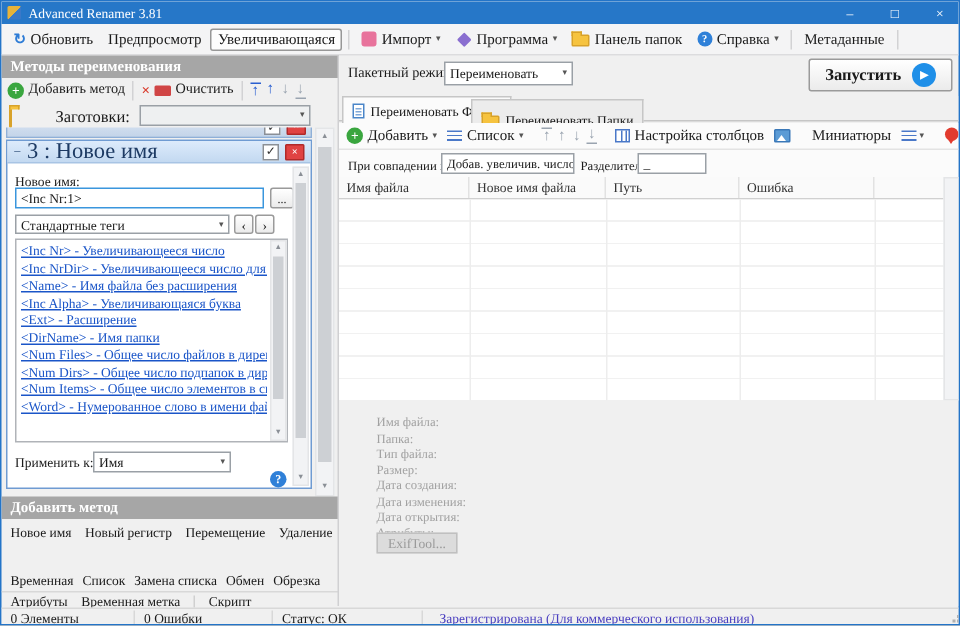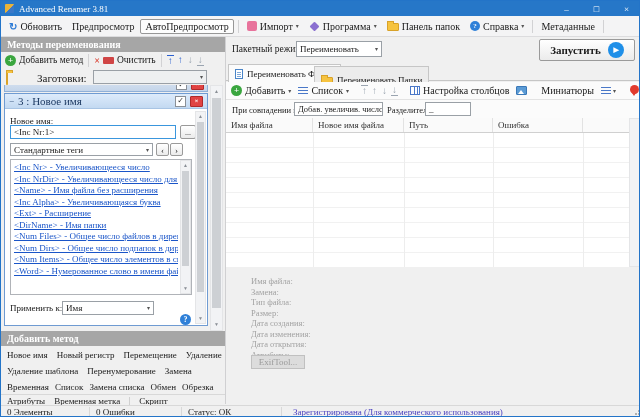--- a/index.html
+++ b/index.html
@@ -82,21 +82,21 @@
 
   <div class="toolbar">
     <span class="tbtn">
       <span class="ic-refresh">↻</span>
       <span>Обновить</span>
     </span>
     <span class="tbtn">
       <span>Предпросмотр</span>
     </span>
     <span class="tbtn pressed">
-      <span>АвтоПредпросмотр</span>
+      <span>Увеличивающаяся</span>
     </span>
     <span class="tsep"></span>
     <span class="tbtn">
       <span class="ic-import"></span>
       <span>Импорт</span>
       <span class="caret">▾</span>
     </span>
     <span class="tbtn">
       <span class="ic-program"></span>
       <span>Программа</span>
@@ -152,21 +152,21 @@
   <div class="abs" style="left:3px;top:84px;width:204px;height:7px;overflow:hidden">
     <div class="abs" style="left:0;top:-8px;width:204px;height:15px;background:linear-gradient(#dce6f2,#c4d5ea);border:1px solid #8fb0d8;display:flex;align-items:center;justify-content:flex-end;gap:4px;padding:0 3px">
       <span class="chk">✓</span>
       <span class="redx">×</span>
     </div>
   </div>
 
   <div class="abs" style="left:3px;top:92px;width:204px;height:233px;border:1px solid #6f9bd2;background:#fff">
     <div class="abs" style="left:0;top:0;right:0;height:15px;background:linear-gradient(#ddebfb,#c3d9f1);display:flex;align-items:center;gap:4px;padding:0 4px;border-bottom:1px solid #a8c4e4">
       <span style="font-size:9px;color:#33517a">−</span>
-      <span style="flex:1;font-size:11px;color:#1d3least;color:#1d3a63">3 : Новое имя</span>
+      <span style="flex:1;font-size:15px;color:#1d3least;color:#1d3a63">3 : Новое имя</span>
       <span class="chk">✓</span>
       <span class="redx">×</span>
     </div>
 
     <div class="abs" style="left:0;top:16px;right:0;bottom:0">
       <span class="abs" style="left:5px;top:6px;font-size:9px">Новое имя:</span>
       <div class="abs" style="left:5px;top:15px;width:166px;height:14px;background:#fff;border:1px solid #3a96dd;display:flex;align-items:center;padding:0 3px;font-size:9px">
         <span>&lt;Inc Nr:1&gt;</span>
       </div>
       <div class="btn" style="left:175px;top:15px;width:16px;height:14px;font-size:8px">
@@ -225,25 +225,20 @@
     <span class="sthumb" style="top:12px;height:210px"></span>
   </div>
 
   <div class="ghead" style="left:0;top:330px;width:225px;height:15px">Добавить метод</div>
   <div class="abs" style="left:6px;top:349px;width:207px;display:flex;gap:9px">
     <span class="mlink">Новое имя</span>
     <span class="mlink">Новый регистр</span>
     <span class="mlink">Перемещение</span>
     <span class="mlink">Удаление</span>
   </div>
-  <div class="abs" style="left:6px;top:365px;width:219px;display:flex;gap:9px">
-    <span class="mlink">Удаление шаблона</span>
-    <span class="mlink">Перенумерование</span>
-    <span class="mlink">Замена</span>
-  </div>
   <div class="abs" style="left:6px;top:381px;width:219px;display:flex;gap:6px">
     <span class="mlink">Временная</span>
     <span class="mlink">Список</span>
     <span class="mlink">Замена списка</span>
     <span class="mlink">Обмен</span>
     <span class="mlink">Обрезка</span>
   </div>
   <div class="abs" style="left:0;top:393px;width:225px;height:1px;background:#d8d8d8"></div>
   <div class="abs" style="left:6px;top:395px;width:219px;display:flex;gap:9px;align-items:center">
     <span class="mlink">Атрибуты</span>
@@ -334,21 +329,21 @@
     <span class="vline" style="left:87px;top:0;height:134px;background:#ededed"></span>
     <span class="vline" style="left:178px;top:0;height:134px;background:#ededed"></span>
     <span class="vline" style="left:267px;top:0;height:134px;background:#ededed"></span>
     <span class="vline" style="left:357px;top:0;height:134px;background:#ededed"></span>
   </div>
   <div class="scroll" style="left:628px;top:117px;width:11px;height:149px"></div>
 
   <div class="abs" style="left:225px;top:266px;right:0;height:137px;background:#f0f0f0">
     <div class="abs" style="left:25px;top:9px;font-size:8.5px;line-height:10.5px;color:#a2a2a2">
       <div>Имя файла:</div>
-      <div>Замена:</div>
+      <div>Папка:</div>
       <div>Тип файла:</div>
       <div>Размер:</div>
       <div>Дата создания:</div>
       <div>Дата изменения:</div>
       <div>Дата открытия:</div>
       <div>Атрибуты:</div>
     </div>
     <div class="abs" style="left:25px;top:88px;width:54px;height:14px;background:#dcdcdc;border:1px solid #c0c0c0;color:#9a9a9a;display:flex;align-items:center;justify-content:center;font-size:9px">
       <span>ExifTool...</span>
     </div>

